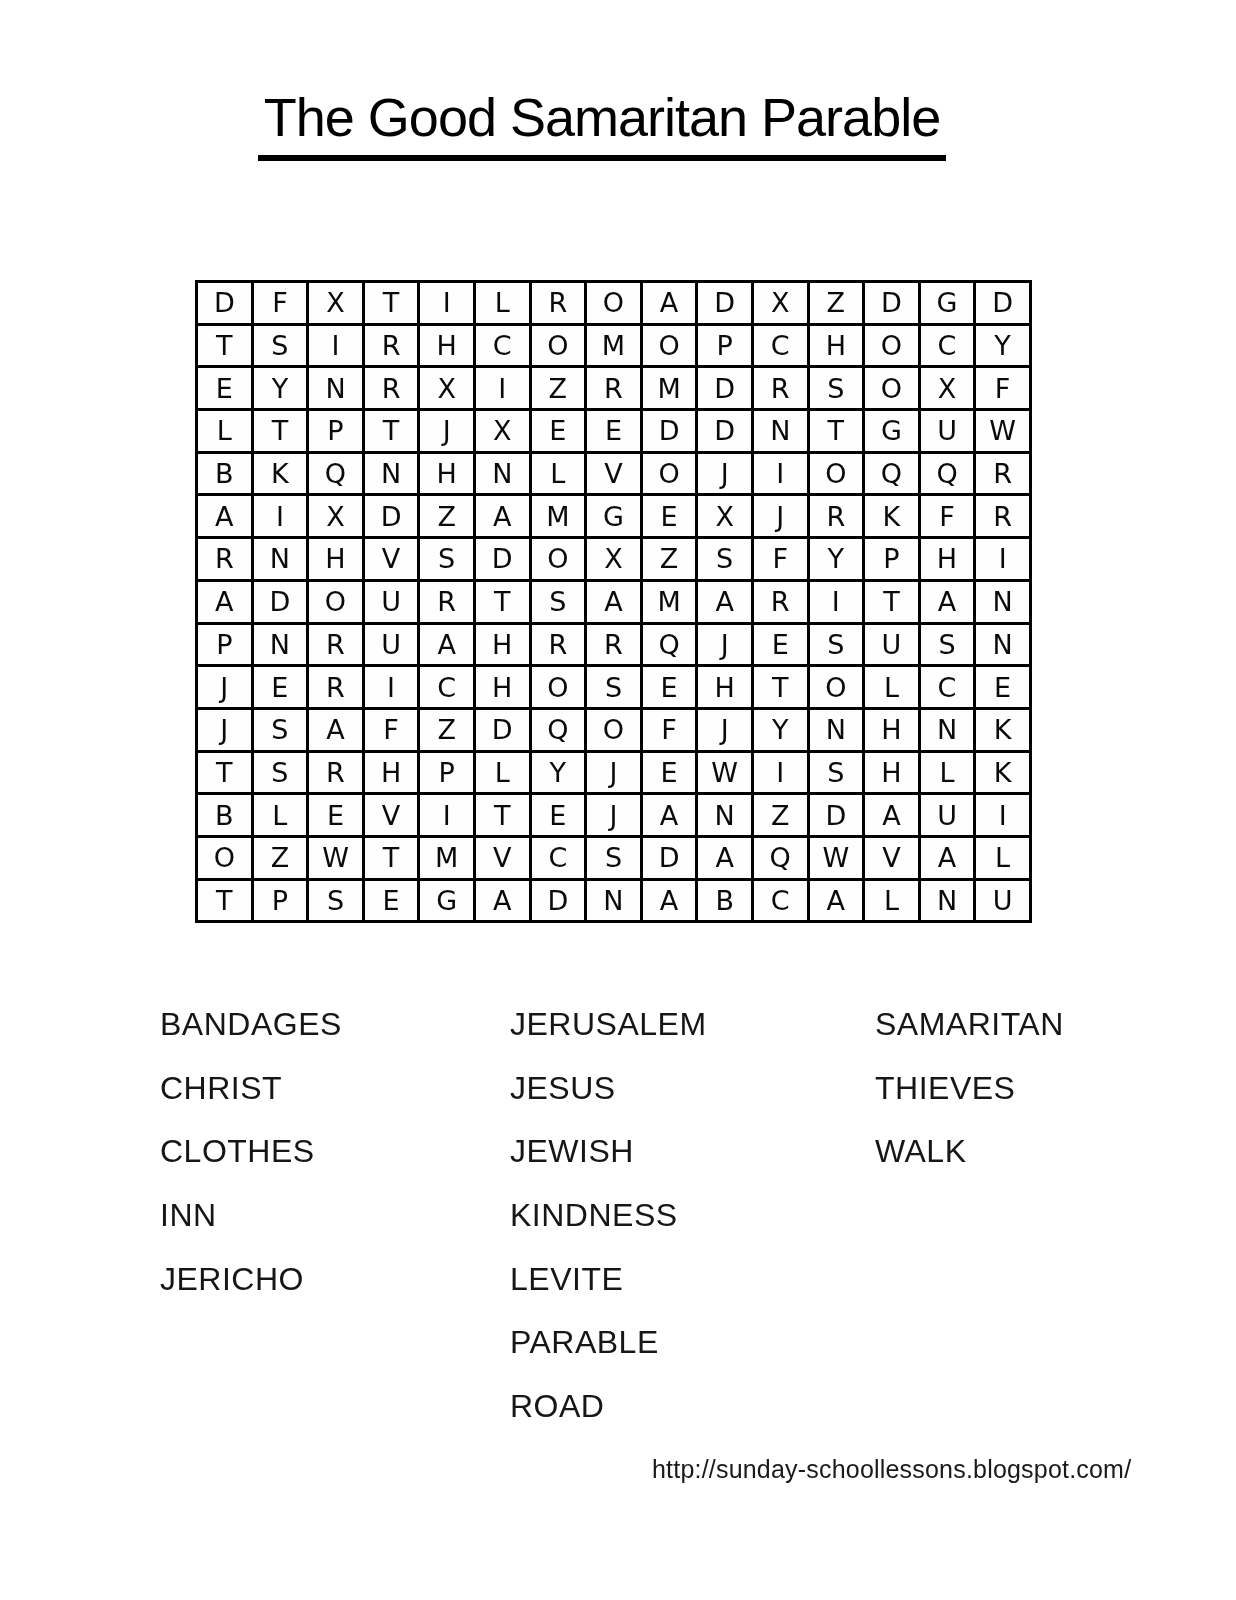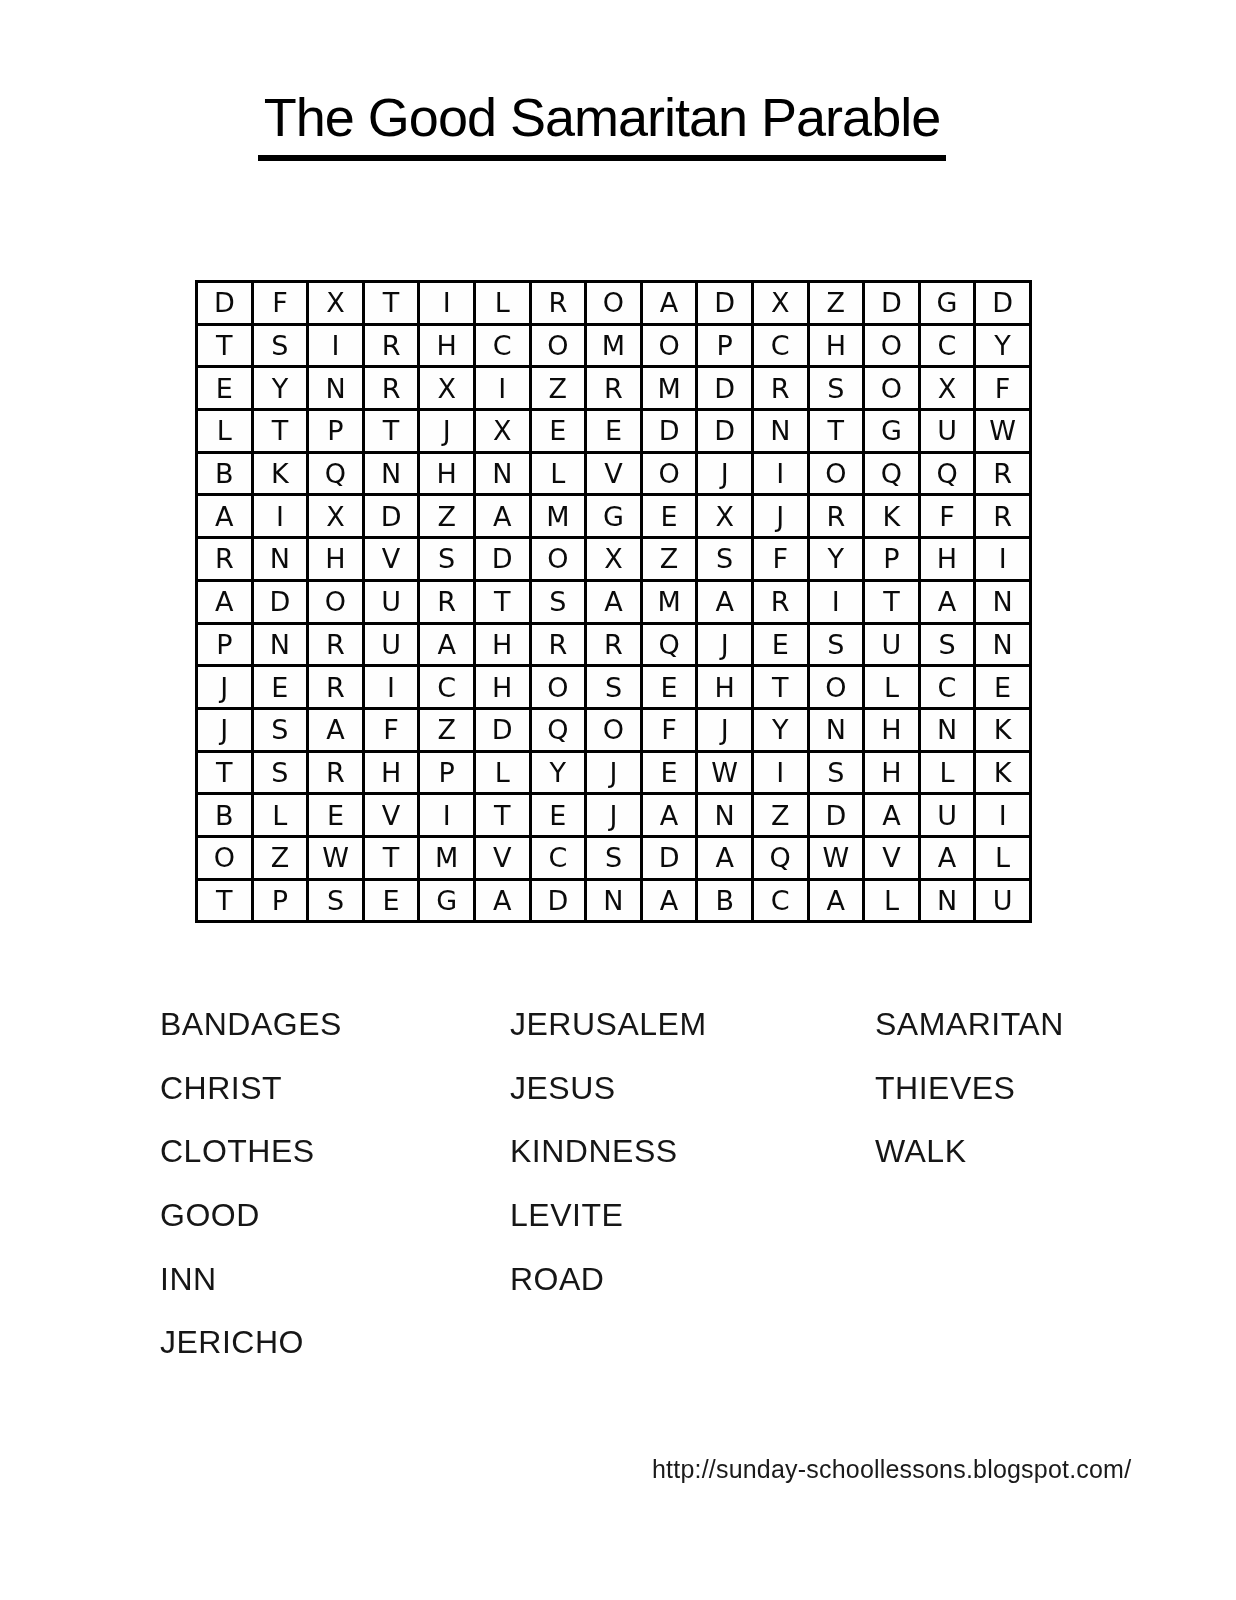--- a/index.html
+++ b/index.html
@@ -357,29 +357,30 @@
           <td>U</td>
         </tr>
       </tbody>
   </table>
 
   <section id="word-list">
       <div class="word-col c1">
         <div class="word-item">BANDAGES</div>
         <div class="word-item">CHRIST</div>
         <div class="word-item">CLOTHES</div>
-        <div class="word-item">GOOD</div>
         <div class="word-item">INN</div>
         <div class="word-item">JERICHO</div>
       </div>
       <div class="word-col c2">
         <div class="word-item">JERUSALEM</div>
         <div class="word-item">JESUS</div>
+        <div class="word-item">JEWISH</div>
         <div class="word-item">KINDNESS</div>
         <div class="word-item">LEVITE</div>
+        <div class="word-item">PARABLE</div>
         <div class="word-item">ROAD</div>
       </div>
       <div class="word-col c3">
         <div class="word-item">SAMARITAN</div>
         <div class="word-item">THIEVES</div>
         <div class="word-item">WALK</div>
       </div>
     </section>
 
   <div class="credit-url">http://sunday-schoollessons.blogspot.com/</div>

